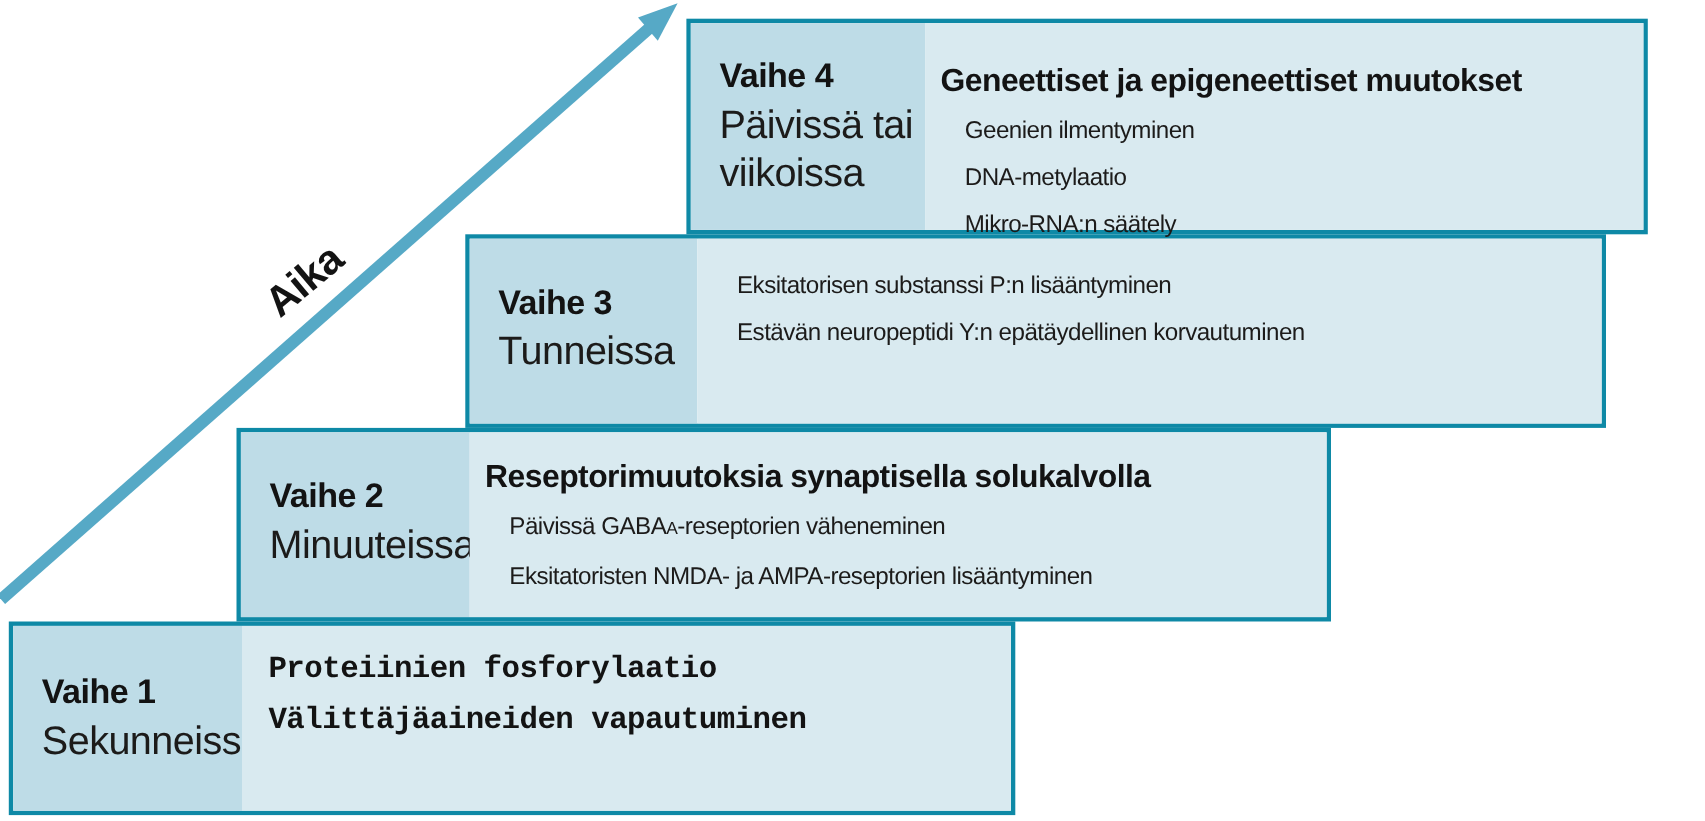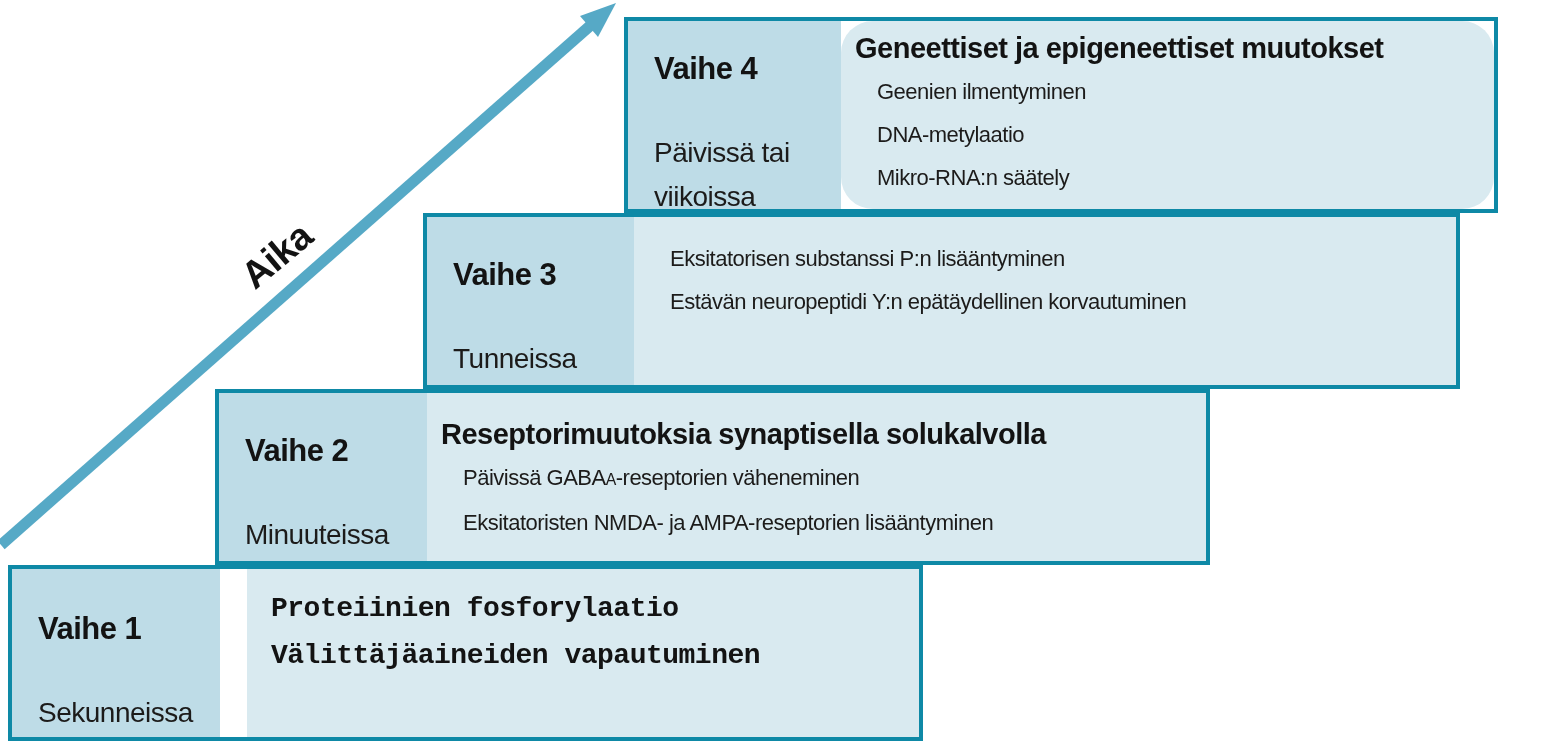--- a/index.html
+++ b/index.html
@@ -58,24 +58,23 @@
     flex: 1 1 auto;
     padding: 20px 8px 0 14px;
   }
   .stage-name {
     font-weight: bold;
     font-size: 31px;
     line-height: 44px;
     color: #131313;
   }
   .time-name {
-    font-size: 28px;
+    font-size: 36px;
     line-height: 44px;
     color: #1c1b1a;
-    margin-top: 40px;
   }
   .stage-title {
     font-weight: bold;
     font-size: 29px;
     line-height: 43px;
     color: #131313;
   }
   .stage-item {
     font-size: 22px;
     line-height: 43px;
@@ -88,30 +87,30 @@
     font-size: 28px;
     line-height: 47px;
     color: #131313;
     white-space: nowrap;
     font-family: Liberation Mono, monospace;
   }
   .smallcap {
     font-size: 0.72em;
   }
   
-  #stage1 { left: 8px;   top: 565px; width: 915px;  height: 176px; gap: 27px; }
+  #stage1 { left: 8px;   top: 565px; width: 915px;  height: 176px; }
   #stage1 .label-col { width: 208px; padding-top: 38px; }
   #stage1 .content-col { padding-top: 16px; padding-left: 24px; }
   #stage2 { left: 215px; top: 389px; width: 995px;  height: 176px; }
   #stage2 .label-col { width: 208px; padding-top: 36px; }
   #stage3 { left: 423px; top: 213px; width: 1037px; height: 176px; }
   #stage3 .label-col { width: 207px; padding-top: 36px; }
   #stage4 { left: 624px; top: 17px;  width: 874px;  height: 196px; }
   #stage4 .label-col { width: 213px; padding-top: 26px; }
-  #stage4 .content-col { padding-top: 6px; border-radius: 32px; }
+  #stage4 .content-col { padding-top: 32px; }
 </style>
 </head>
 <body>
 
 <div class="canvas">
 
   <svg class="arrow-svg" viewBox="0 0 1550 746" xmlns="http://www.w3.org/2000/svg">
     <line x1="1" y1="545" x2="591" y2="25" stroke="#56a9c6" stroke-width="11"></line>
     <polygon points="616,3 598,37 580,16" fill="#56a9c6"></polygon>
   </svg>

